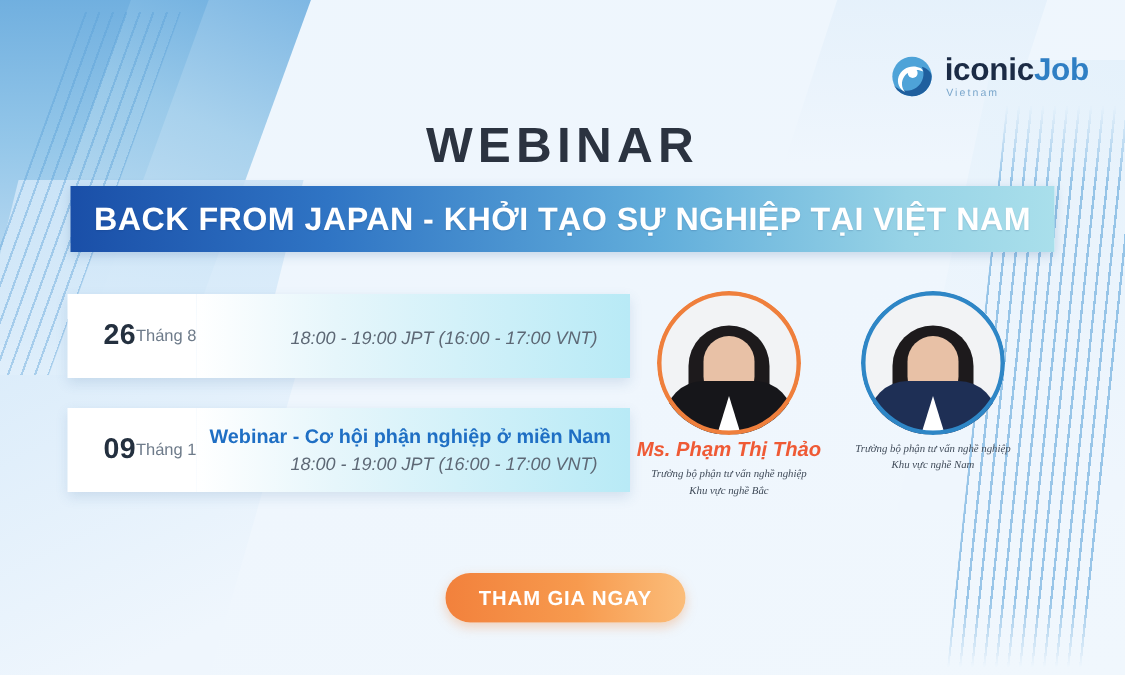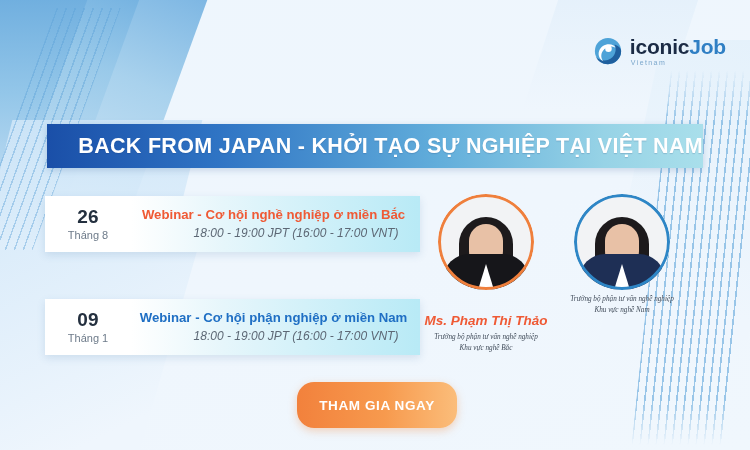--- a/index.html
+++ b/index.html
@@ -105,44 +105,44 @@
     text-align: center;
     font-size: 33px; font-weight: 700; letter-spacing: 3.5px;
     color: #2b3340;
   }
 
   
   #title-bar {
     position: absolute; left: 47px; top: 124px;
     width: 656px; height: 44px;
     background: linear-gradient(90deg, #1a4fa8 0%, #2f74c4 26%, #62aedb 60%, #97d3e6 85%, #a9dfeb 100%);
-    display: flex; align-items: center; justify-content: flex-end;
+    display: flex; align-items: center; justify-content: center;
     box-shadow: 0 2px 7px rgba(40,90,150,.22);
   }
   #title-bar-text {
     color: #ffffff; font-size: 21.5px; font-weight: 700;
     letter-spacing: .3px; white-space: nowrap;
     text-shadow: 0 1px 1px rgba(20,50,100,.18);
   }
 
   
   .session-card {
     position: absolute; left: 45px;
     width: 375px; height: 56px;
     display: flex; align-items: stretch;
     box-shadow: 0 3px 8px rgba(60,110,160,.16);
   }
   #session-card-0 { top: 196px; }
-  #session-card-1 { top: 299px; }
+  #session-card-1 { top: 272px; }
 
   .session-date {
     width: 86px; flex: 0 0 86px;
     background: #ffffff;
-    display: flex; flex-direction: column;
-    align-items: center; justify-content: center;
+    display: flex; flex-direction: row;
+    align-items: center; justify-content: flex-end;
     line-height: 1.1;
   }
   .session-day {
     font-size: 19px; font-weight: 700; color: #24303f;
     letter-spacing: .2px;
   }
   .session-month {
     font-size: 11px; color: #6e7b8a; margin-top: 1px;
   }
 
@@ -202,37 +202,37 @@
     background: var(--suit);
   }
   .p-shirt {
     position: absolute; left: 50%; bottom: 0;
     width: 16px; height: 26px; margin-left: -8px;
     background: #ffffff;
     clip-path: polygon(50% 0, 100% 100%, 0 100%);
   }
 
   .speaker-name {
-    margin-top: 23px;
+    margin-top: 2px;
     font-size: 13.5px; font-weight: 700; font-style: italic;
     white-space: nowrap;
   }
   #speaker-0 .speaker-name { color: #ef5a35; }
   #speaker-1 .speaker-name { color: #1f6fc4; }
   .speaker-role {
     margin-top: 4px;
     font-size: 7.2px; font-style: italic; color: #3f4a58;
     line-height: 1.5;
     font-family: Liberation Serif, serif;
   }
 
   
   #cta-button {
     position: absolute; left: 297px; top: 382px;
-    width: 160px; height: 46px;
+    width: 160px; height: 33px;
     border: none; border-radius: 17px;
     background: linear-gradient(90deg, #f2813c 0%, #f79a4e 55%, #fbbd7a 100%);
     color: #ffffff;
     font-family: "Liberation Sans", sans-serif;
     font-size: 13.5px; font-weight: 700; letter-spacing: .6px;
     cursor: pointer;
     box-shadow: 0 3px 8px rgba(240,140,70,.35);
   }
 </style>
 </head>
@@ -255,32 +255,32 @@
       <path d="M60 32a28 28 0 0 1-28 28A28 28 0 0 1 6 44c8 9 22 11 32 4 10-7 13-20 8-30 9 3 14 8 14 14z" fill="#1f5f9e"></path>
       <path d="M44 20c-12-6-27 0-31 12-3 9 1 18 9 22-5-6-6-15-1-22 6-9 18-12 27-7-1-2-2-4-4-5z" fill="#ffffff"></path>
       <circle cx="33" cy="27" r="7" fill="#ffffff"></circle>
     </svg>
     <div id="logo-text">
       <div id="logo-word"><span>iconic</span><span class="job">Job</span></div>
       <div id="logo-sub">Vietnam</div>
     </div>
   </div>
 
+  <div id="webinar-title">WEBINAR</div>
 
   <div id="title-bar">
     <span id="title-bar-text">BACK FROM JAPAN - KHỞI TẠO SỰ NGHIỆP TẠI VIỆT NAM</span>
   </div>
 
   <div class="session-card" id="session-card-0">
     <div class="session-date">
       <div class="session-day">26</div>
       <div class="session-month">Tháng 8</div>
     </div>
     <div class="session-body">
-      <div class="session-name">Webinar - Cơ hội nghề nghiệp ở miền Bắc</div>
       <div class="session-time">18:00 - 19:00 JPT (16:00 - 17:00 VNT)</div>
     </div>
   </div>
 
   <div class="session-card" id="session-card-1">
     <div class="session-date">
       <div class="session-day">09</div>
       <div class="session-month">Tháng 1</div>
     </div>
     <div class="session-body">

